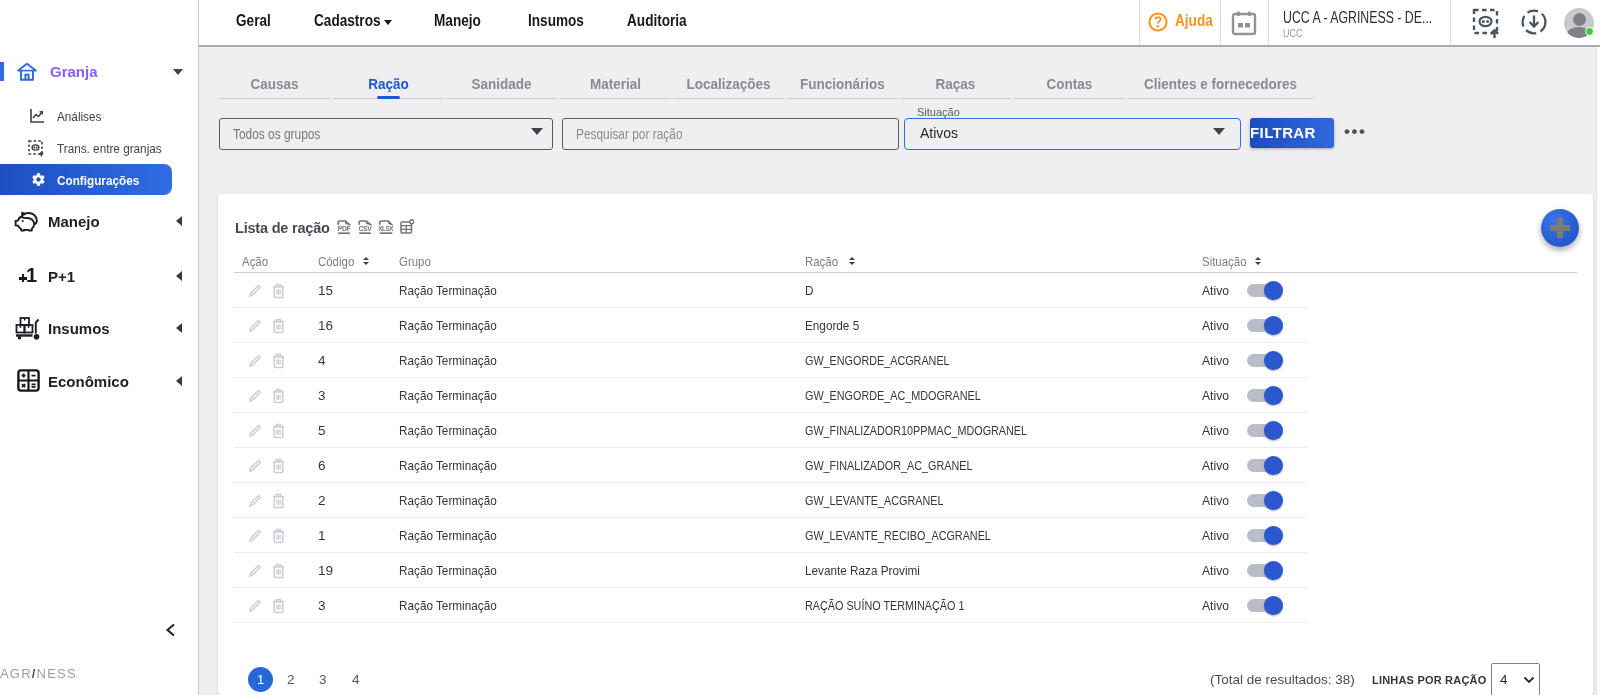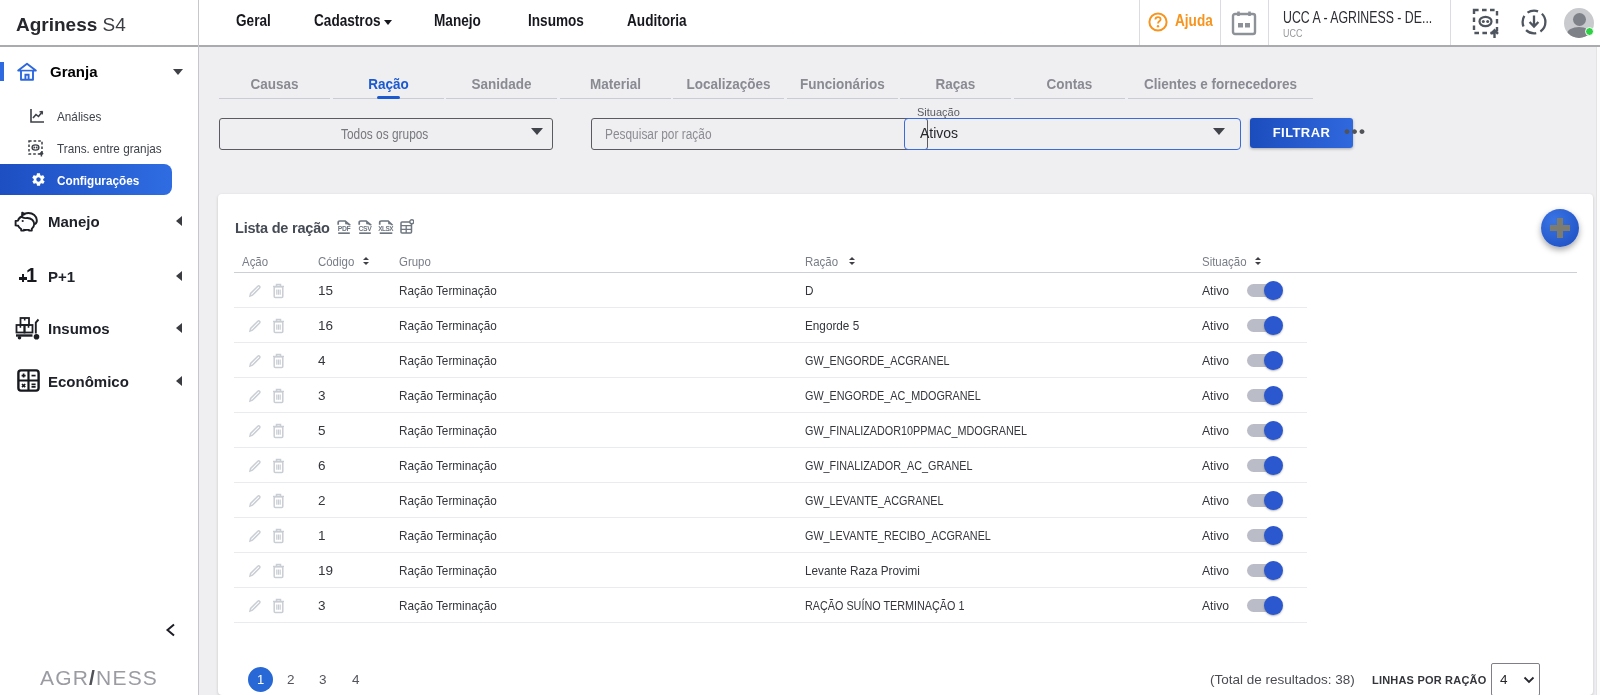--- a/index.html
+++ b/index.html
@@ -32,21 +32,21 @@
 .tab.active { color:#1b59d0; }
 .tabline { position:absolute; top:98px; height:1px; background:#c9ccd2; }
 #tabind { position:absolute; left:377px; top:96px; width:23px; height:3px; background:#1b59d0; border-radius:2px; }
 
 
 .fbox { position:absolute; top:118px; height:32px; border:1px solid #595b61; border-radius:3px; font-size:14px; color:#77787e; line-height:30px; padding-left:13px; }
 .fcaret { position:absolute; width:0; height:0; border-left:6px solid transparent; border-right:6px solid transparent; border-top:7px solid #41434a; }
 #sitbox { position:absolute; left:904px; top:118px; width:337px; height:32px; border:1px solid #3a6bd8; border-radius:4px; }
 #sitlabel { position:absolute; left:913px; top:106px; font-size:11px; color:#5a5c64; background:#efeff1; padding:0 4px; }
 #sittext { position:absolute; left:920px; top:125px; font-size:14px; color:#26272c; }
-#filtrar { position:absolute; left:1250px; top:118px; width:103px; height:30px; background:linear-gradient(90deg,#1c4dbd,#3068de); border-radius:3px; color:#fff; font-weight:bold; font-size:13px; text-align:center; line-height:30px; letter-spacing:.4px; box-shadow:0 1px 3px rgba(0,0,0,.3); }
+#filtrar { position:absolute; left:1250px; top:118px; width:84px; height:30px; background:linear-gradient(90deg,#1c4dbd,#3068de); border-radius:3px; color:#fff; font-weight:bold; font-size:15px; text-align:left; line-height:30px; letter-spacing:.4px; box-shadow:0 1px 3px rgba(0,0,0,.3); }
 #fdots { position:absolute; left:1344px; top:122px; font-size:17px; font-weight:bold; color:#515358; letter-spacing:1.5px; }
 
 
 #card { position:absolute; left:218px; top:194px; width:1375px; height:501px; background:#fff; border-radius:4px; box-shadow:0 1px 3px rgba(0,0,0,.18); }
 #fab { position:absolute; left:1541px; top:209px; width:38px; height:38px; border-radius:50%; background:radial-gradient(circle at 35% 30%,#3a74e4,#1c4dc0); box-shadow:0 3px 6px rgba(0,0,0,.35); }
 #fab .ph, #fab .pv { position:absolute; background:#7c7c70; }
 #fab .ph { left:9px; top:16px; width:20px; height:6px; }
 #fab .pv { left:16px; top:9px; width:6px; height:20px; }
 #ltitle { position:absolute; left:235px; top:220px; font-size:14.5px; letter-spacing:-0.2px; font-weight:bold; color:#454b54; }
 .th { position:absolute; top:254px; font-size:13px; color:#787d87; transform:scaleX(0.88); transform-origin:left top; }
@@ -68,31 +68,28 @@
 #totais { position:absolute; left:1210px; top:672px; font-size:13.5px; color:#4a4c52; }
 #lpp { position:absolute; left:1372px; top:674px; font-size:11px; font-weight:bold; color:#33353a; letter-spacing:.2px; }
 #pgsel { position:absolute; left:1491px; top:663px; width:49px; height:33px; border:1px solid #7e8085; border-radius:2px; background:#fff; }
 #pgsel span { position:absolute; left:8px; top:8px; font-size:13.5px; color:#26272c; }
 svg { display:block; }
 </style>
 </head>
 <body>
 
 <div id="sidebar">
-  <div id="sblogo">
-      <div class="t"><b>Agriness</b> <span>S4</span></div>
-    </div>
   <div class="granja-bar"></div>
 
   <svg class="abs" style="left:17px;top:62px" width="20" height="20" viewBox="0 0 20 20">
     <path d="M10 1.8 L18.8 8.6 L16 8.6 L16 17.8 L4 17.8 L4 8.6 L1.2 8.6 Z" fill="none" stroke="#2e68dd" stroke-width="1.9" stroke-linejoin="round"></path>
     <path d="M4.3 8.6 L15.7 8.6" stroke="#2e68dd" stroke-width="1.6"></path>
     <path d="M8.4 17.8 L8.4 12.8 L11.6 12.8 L11.6 17.8" fill="none" stroke="#2e68dd" stroke-width="1.9"></path>
   </svg>
-  <div class="abs" style="left:50px;top:63px;font-weight:bold;font-size:15px;color:#000000;">Granja</div>
+  <div class="abs" style="left:50px;top:63px;font-weight:bold;font-size:15px;color:#8b5cf6;">Granja</div>
   <div class="abs" style="left:173px;top:69px;width:0;height:0;border-left:5px solid transparent;border-right:5px solid transparent;border-top:6px solid #3f4147;"></div>
 
   <svg class="abs" style="left:30px;top:108px" width="15" height="15" viewBox="0 0 15 15">
     <path d="M1 1 L1 14 L14 14" fill="none" stroke="#3c4047" stroke-width="1.6"></path>
     <path d="M3 10 L6 6.5 L8.5 8.5 L12.5 3.5" fill="none" stroke="#3c4047" stroke-width="1.6"></path>
     <path d="M12.5 3.5 l-3 .4 M12.5 3.5 l-.3 3" fill="none" stroke="#3c4047" stroke-width="1.3"></path>
   </svg>
   <div class="abs sub-text" style="left:57px;top:109px;">Análises</div>
 
   <svg class="abs" style="left:28px;top:140px" width="17" height="17" viewBox="0 0 17 17">
@@ -146,21 +143,21 @@
     <path d="M5 15 L8.2 18.2 M8.2 15 L5 18.2" stroke="#16181d" stroke-width="1.7"></path>
     <path d="M14.5 15.3 L18.6 15.3 M14.5 17.9 L18.6 17.9" stroke="#16181d" stroke-width="1.7"></path>
   </svg>
   <div class="abs mi-text" style="left:48px;top:373px;">Econômico</div>
   <div class="chevl" style="left:176px;top:376px;"></div>
 
   <svg class="abs" style="left:164px;top:623px" width="14" height="14" viewBox="0 0 14 14">
     <path d="M10 1.5 L3.5 7 L10 12.5" fill="none" stroke="#1c1e24" stroke-width="2"></path>
   </svg>
 
-  <div class="abs" style="left:0;top:666px;width:198px;text-align:center;font-size:21px;letter-spacing:1.2px;color:#9b9ca2;">AGR<b style="color:#515257">/</b>NESS</div>
+  <div class="abs" style="left:0;top:666px;width:198px;text-align:left;font-size:13px;letter-spacing:1.2px;color:#9b9ca2;">AGR<b style="color:#515257">/</b>NESS</div>
 </div>
 
 <div id="header">
   <div class="navlink" style="left:37px;">Geral</div>
   <div class="navlink" style="left:115px;">Cadastros</div>
   <div class="abs" style="left:185px;top:20px;width:0;height:0;border-left:4.5px solid transparent;border-right:4.5px solid transparent;border-top:5px solid #17181e;"></div>
   <div class="navlink" style="left:235px;">Manejo</div>
   <div class="navlink" style="left:329px;">Insumos</div>
   <div class="navlink" style="left:428px;">Auditoria</div>
 
@@ -222,23 +219,23 @@
 <div class="tabline" style="left:333px;width:111px;"></div>
 <div class="tabline" style="left:446px;width:111px;"></div>
 <div class="tabline" style="left:560px;width:111px;"></div>
 <div class="tabline" style="left:673px;width:111px;"></div>
 <div class="tabline" style="left:787px;width:111px;"></div>
 <div class="tabline" style="left:900px;width:111px;"></div>
 <div class="tabline" style="left:1014px;width:111px;"></div>
 <div class="tabline" style="left:1128px;width:185px;"></div>
 <div id="tabind"></div>
 
-<div class="fbox" style="left:219px;width:334px;text-align:center;"><span style="display:inline-block;transform:scaleX(0.85);transform-origin:left center;">Todos os grupos</span></div>
+<div class="fbox" style="left:219px;width:334px;"><span style="display:inline-block;transform:scaleX(0.85);transform-origin:left center;">Todos os grupos</span></div>
 <div class="fcaret" style="left:531px;top:128px;"></div>
-<div class="fbox" style="left:562px;width:337px;color:#8b8c92;margin-left:29px;"><span style="display:inline-block;transform:scaleX(0.85);transform-origin:left center;">Pesquisar por ração</span></div>
+<div class="fbox" style="left:562px;width:337px;color:#8b8c92;"><span style="display:inline-block;transform:scaleX(0.85);transform-origin:left center;">Pesquisar por ração</span></div>
 <div id="sitbox"></div>
 <div id="sitlabel">Situação</div>
 <div id="sittext">Ativos</div>
 <div class="fcaret" style="left:1213px;top:128px;"></div>
 <div id="filtrar">FILTRAR</div>
 <div id="fdots">•••</div>
 
 <div id="card"></div>
 <div id="fab">
     <div class="ph"></div>

